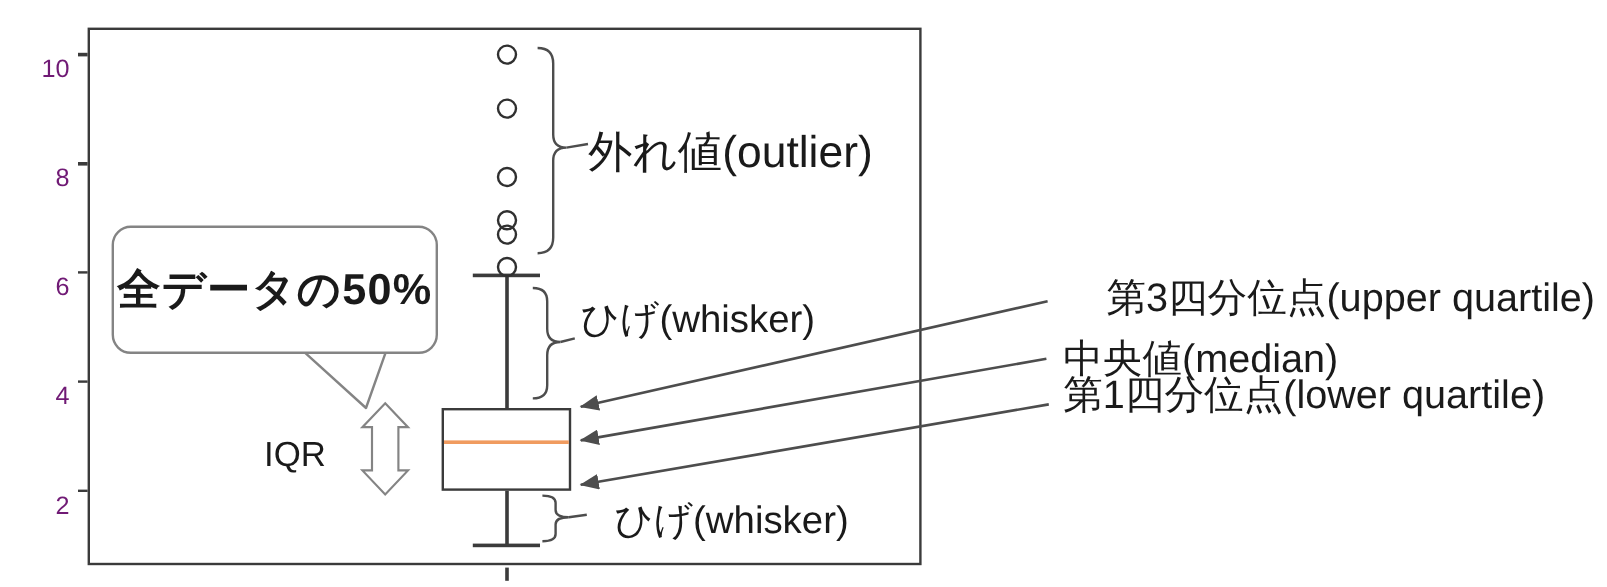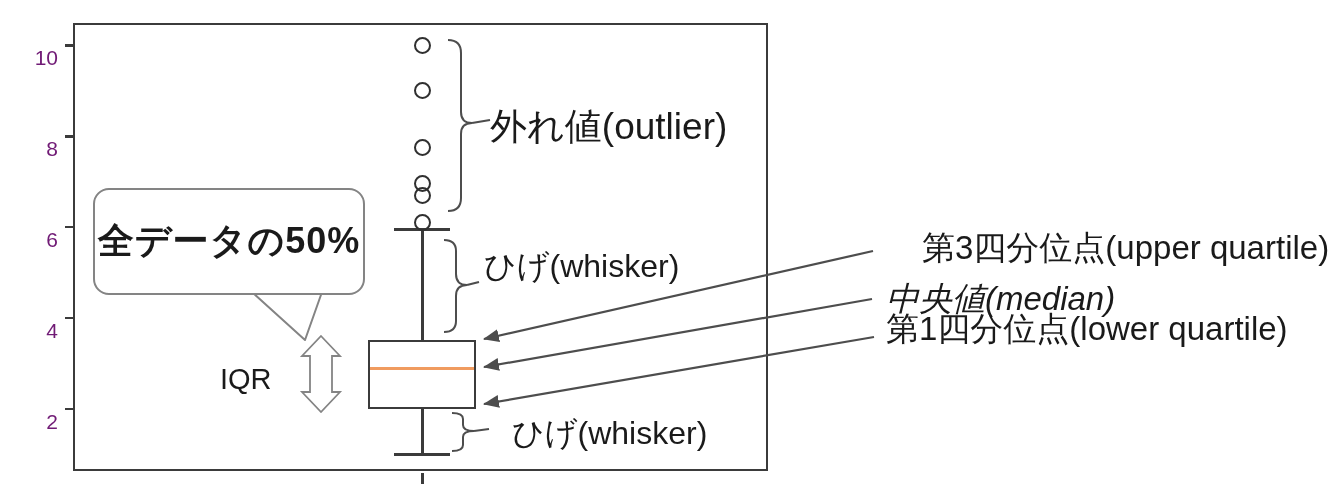--- a/index.html
+++ b/index.html
@@ -107,16 +107,16 @@
 
   <div class="bubble">
     <span>全データの50%</span>
   </div>
 
   <div class="lbl lbl-iqr" style="left:220px;top:363px;width:72px;">IQR</div>
   <div class="lbl lbl-big" style="left:490px;top:106px;">外れ値(outlier)</div>
   <div class="lbl lbl-mid" style="left:484px;top:248px;">ひげ(whisker)</div>
   <div class="lbl lbl-mid" style="left:512px;top:415px;">ひげ(whisker)</div>
   <div class="lbl lbl-right" style="left:886px;top:229px;margin-left:36px;">第3四分位点(upper quartile)</div>
-  <div class="lbl lbl-right" style="left:886px;top:280px;font-style:italic;">中央値(median)</div>
+  <div class="lbl lbl-right" style="left:886px;top:280px;">中央値(median)</div>
   <div class="lbl lbl-right" style="left:886px;top:310px;">第1四分位点(lower quartile)</div>
 
 </div>
 
 </body></html>

